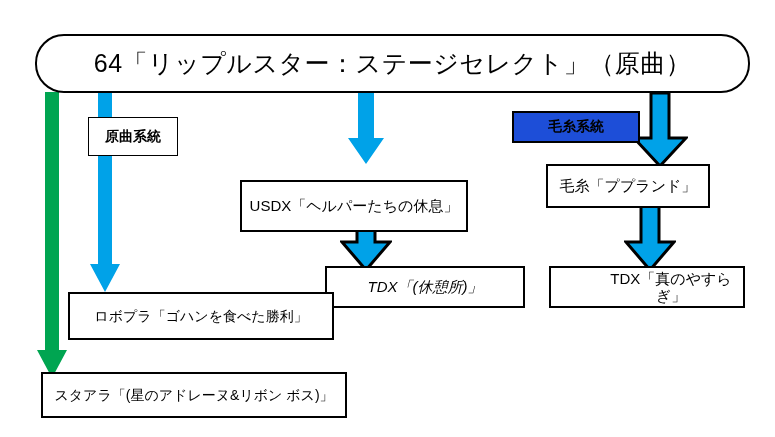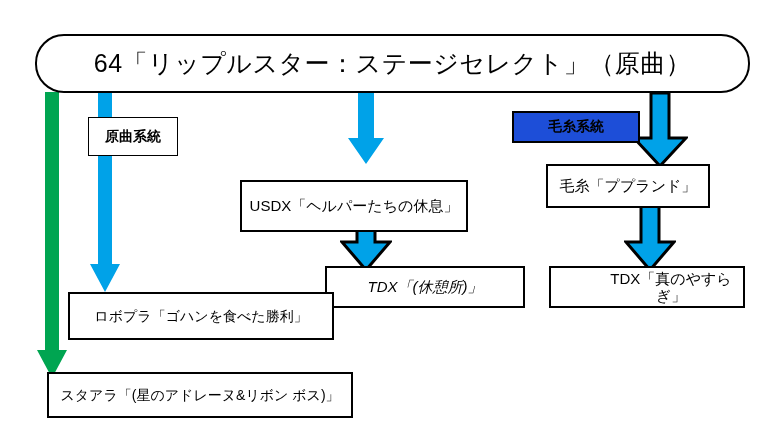--- a/index.html
+++ b/index.html
@@ -118,15 +118,15 @@
   <div class="node song" style="left:240px; top:164px; width:228px; height:52px;margin-top:16px;">USDX「ヘルパーたちの休息」</div>
 
   <div class="node song" style="left:546px; top:164px; width:164px; height:44px;">毛糸「ププランド」</div>
 
   <div class="node song" style="left:325px; top:266px; width:200px; height:42px;font-style:italic;">TDX「(休憩所)」</div>
 
   <div class="node song" style="left:549px; top:266px; width:196px; height:42px;padding-left:48px;">TDX「真のやすらぎ」</div>
 
   <div class="node song-sm" style="left:68px; top:292px; width:266px; height:48px;">ロボプラ「ゴハンを食べた勝利」</div>
 
-  <div class="node song-sm" style="left:47px; top:372px; width:306px; height:46px;">スタアラ「(星のアドレーヌ&amp;リボン ボス)」</div>
+  <div class="node song-sm" style="left:41px; top:372px; width:306px; height:46px;">スタアラ「(星のアドレーヌ&amp;リボン ボス)」</div>
 
 </div>
 
 </body></html>

